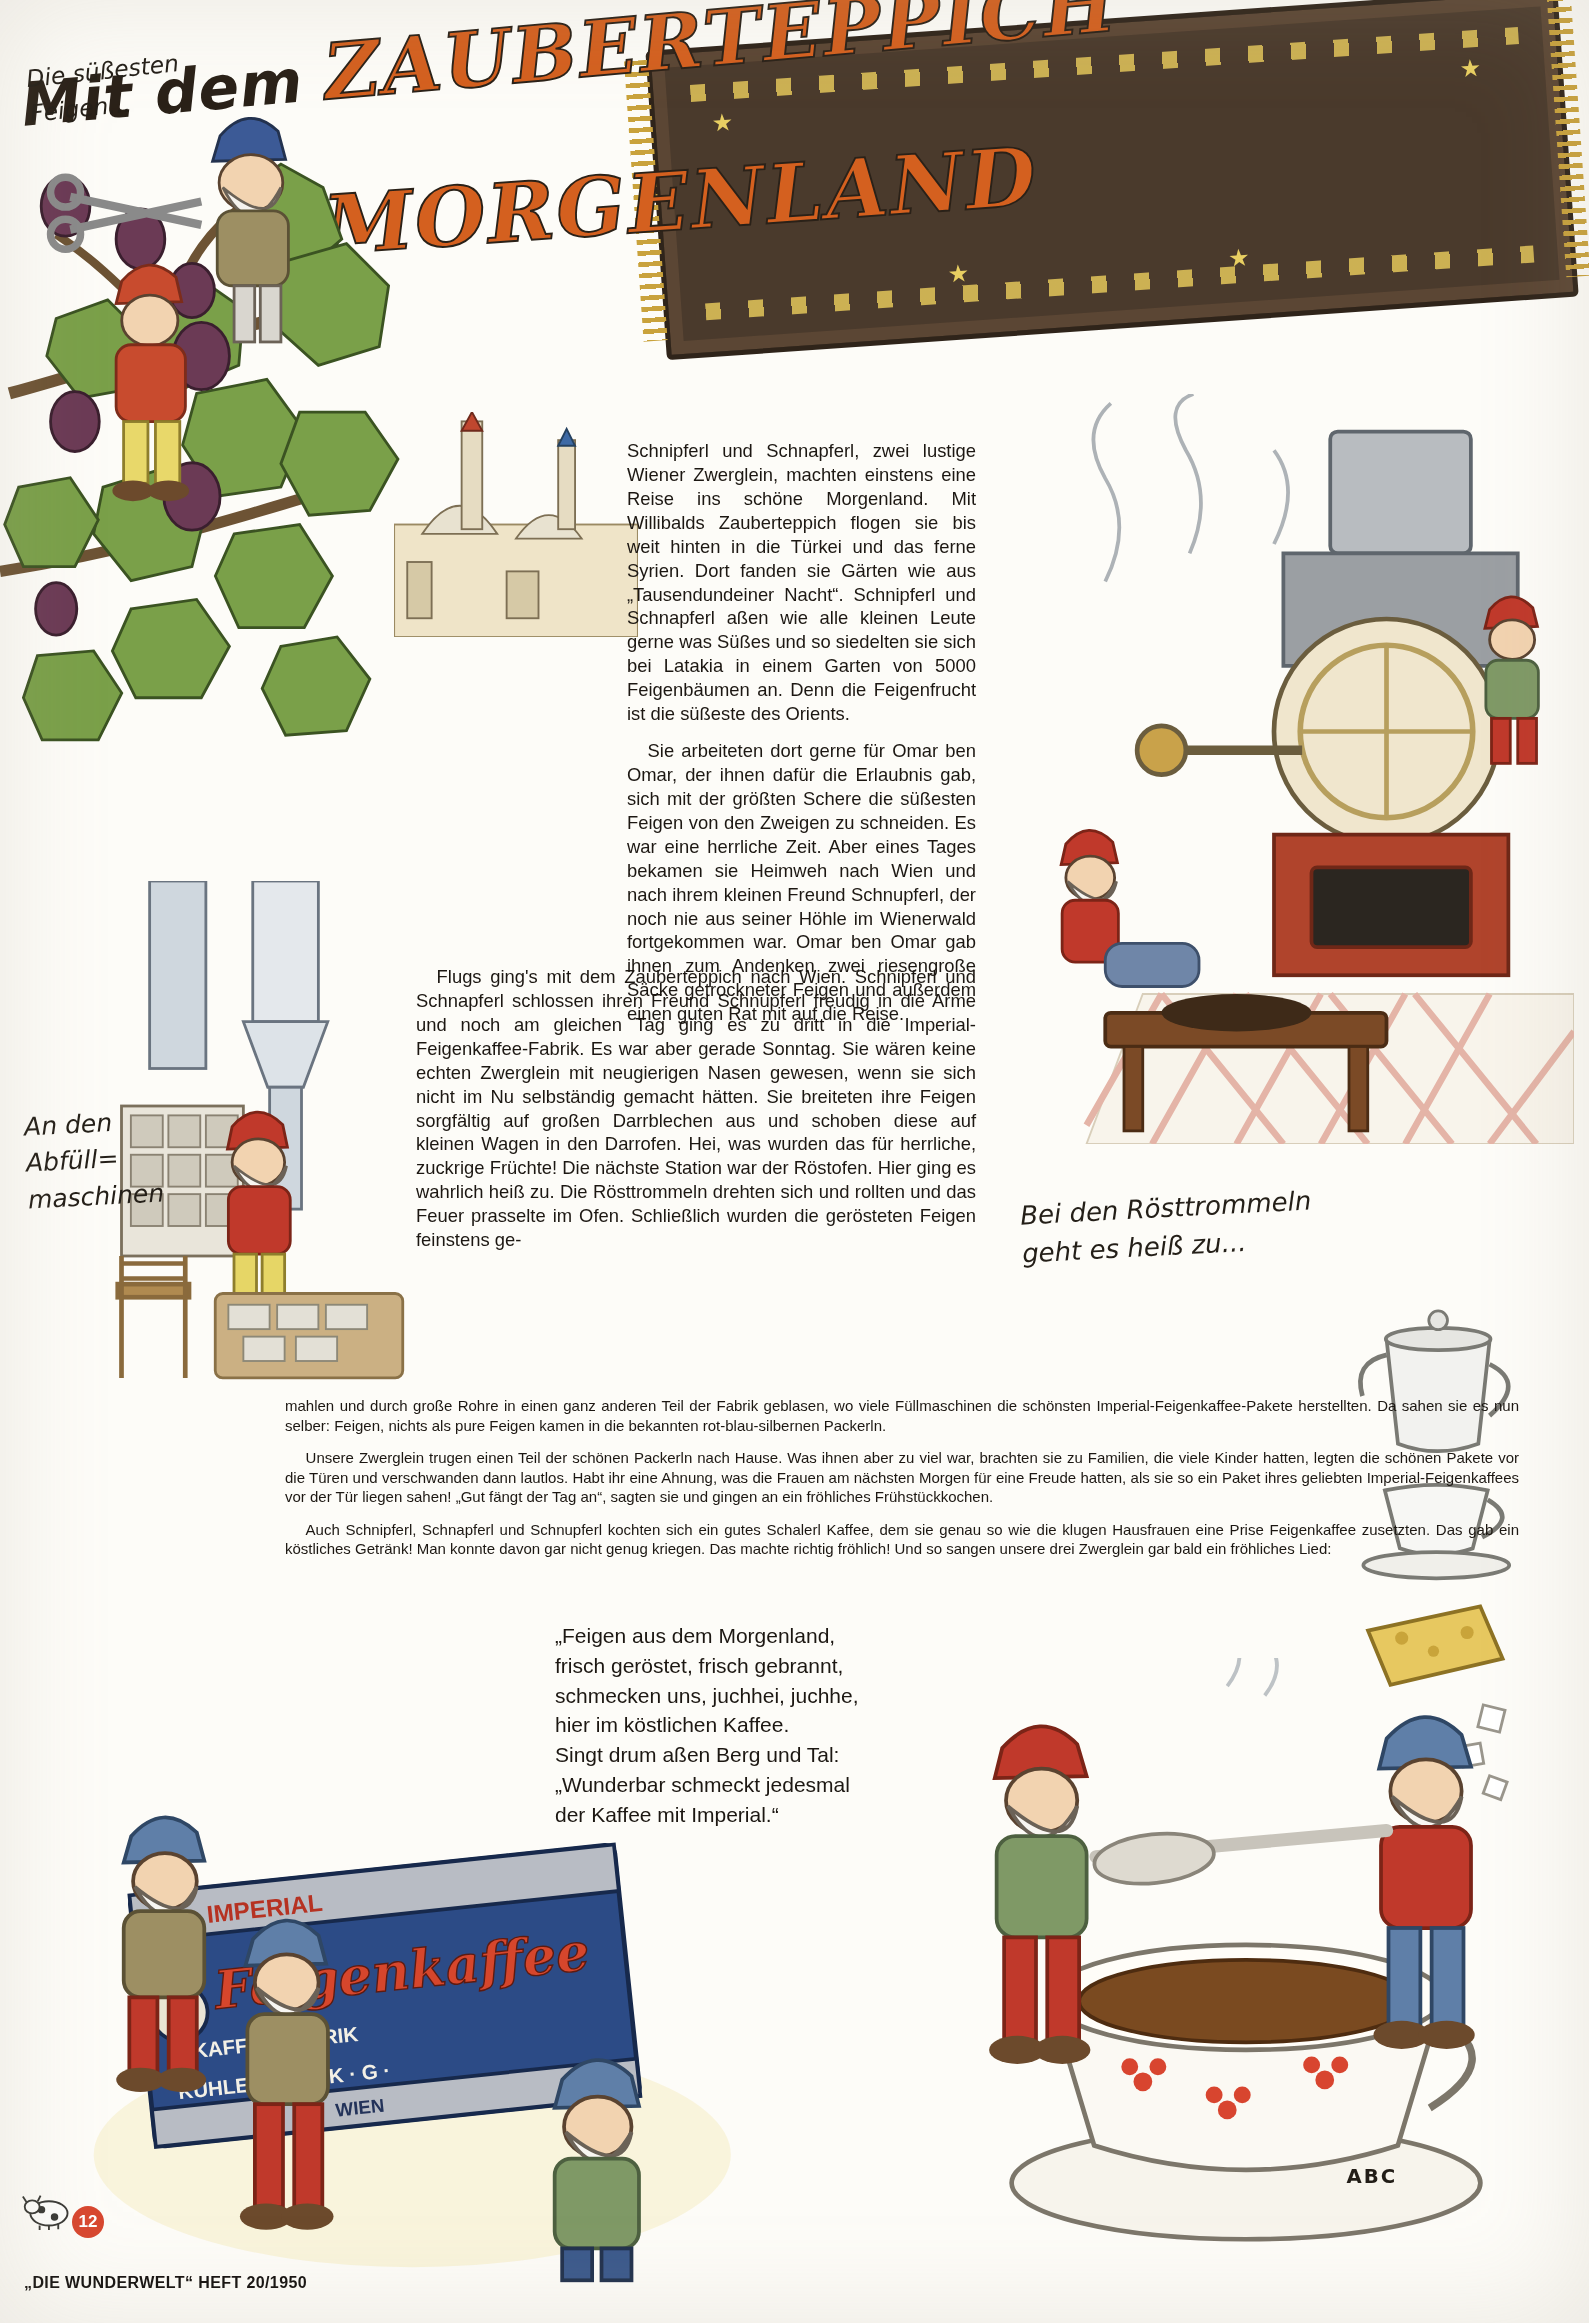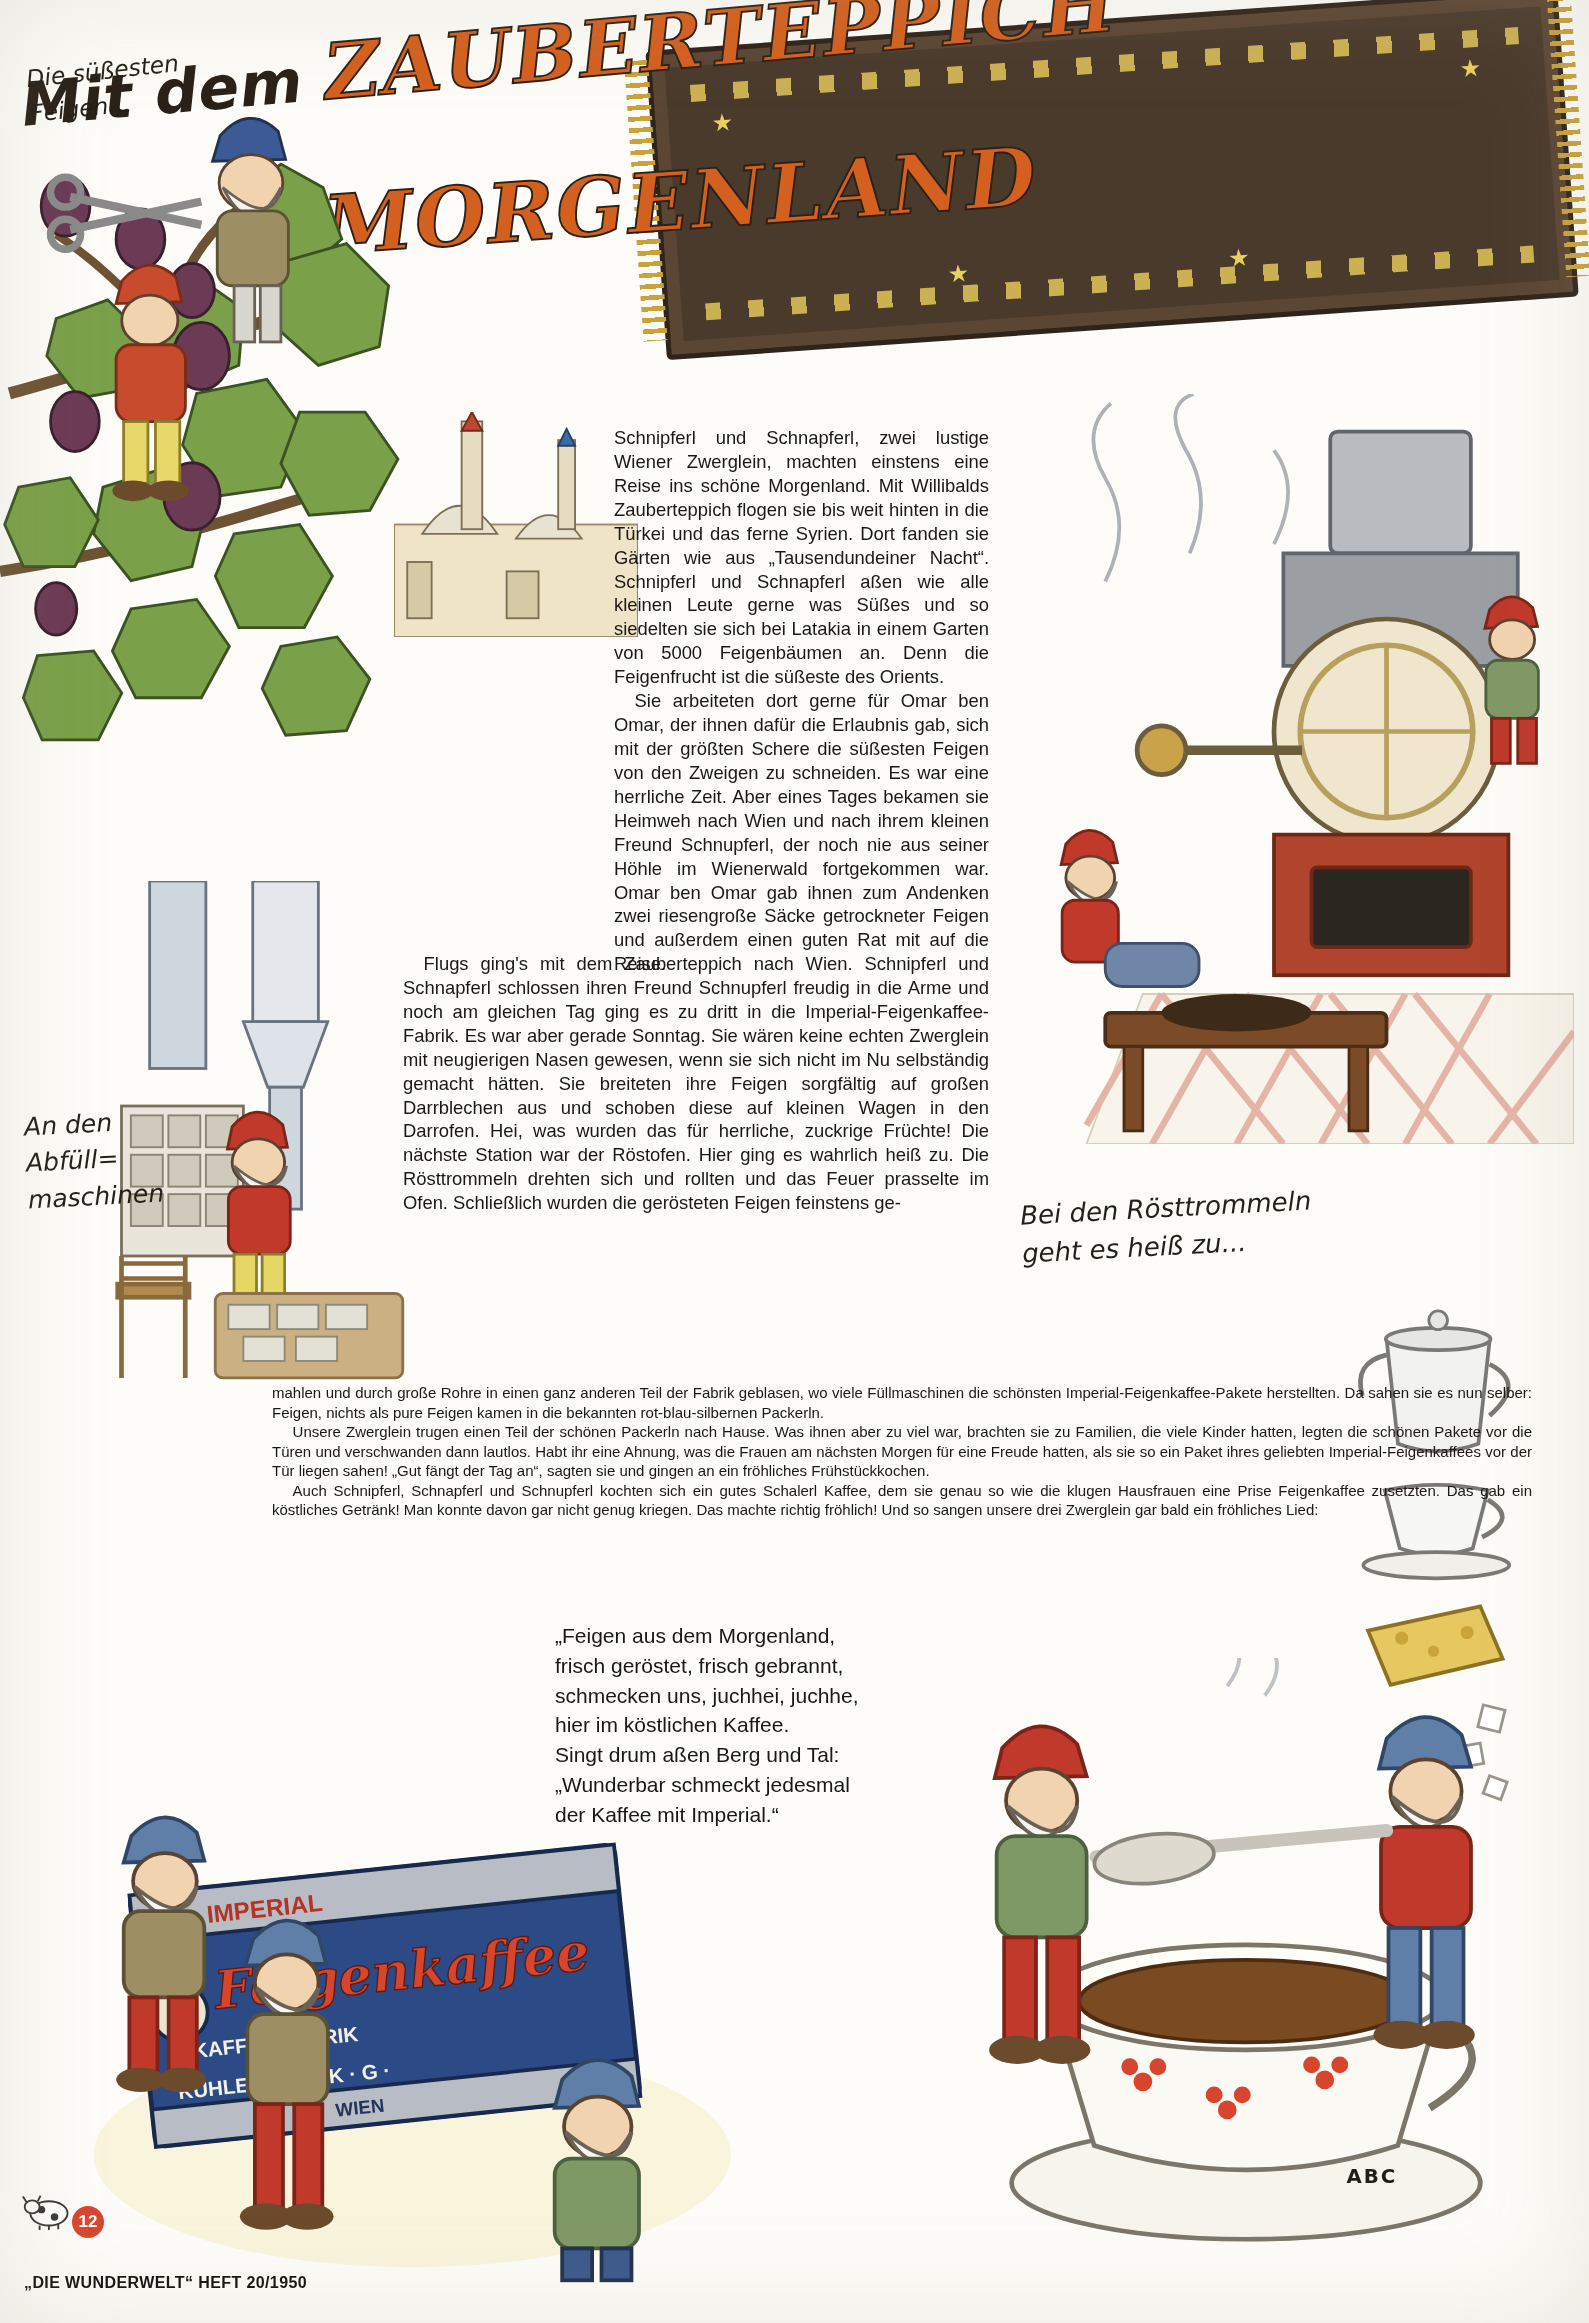--- a/index.html
+++ b/index.html
@@ -161,21 +161,21 @@
   .text-col-wide2 {
     position: absolute;
     left: 272px;
     top: 1383px;
     width: 1260px;
     font-size: 15px;
     line-height: 1.30;
     color: #1c1712;
     text-align: justify;
   }
-  p.para { margin: 0; text-indent: 20.6px; }
+  p.para { margin: 13px; text-indent: 20.6px; }
   p.para.first { text-indent: 0; }
 
   .song {
     position: absolute;
     left: 555px;
     top: 1621px;
     width: 394px;
     font-size: 21px;
     line-height: 1.42;
     color: #1c1712;

